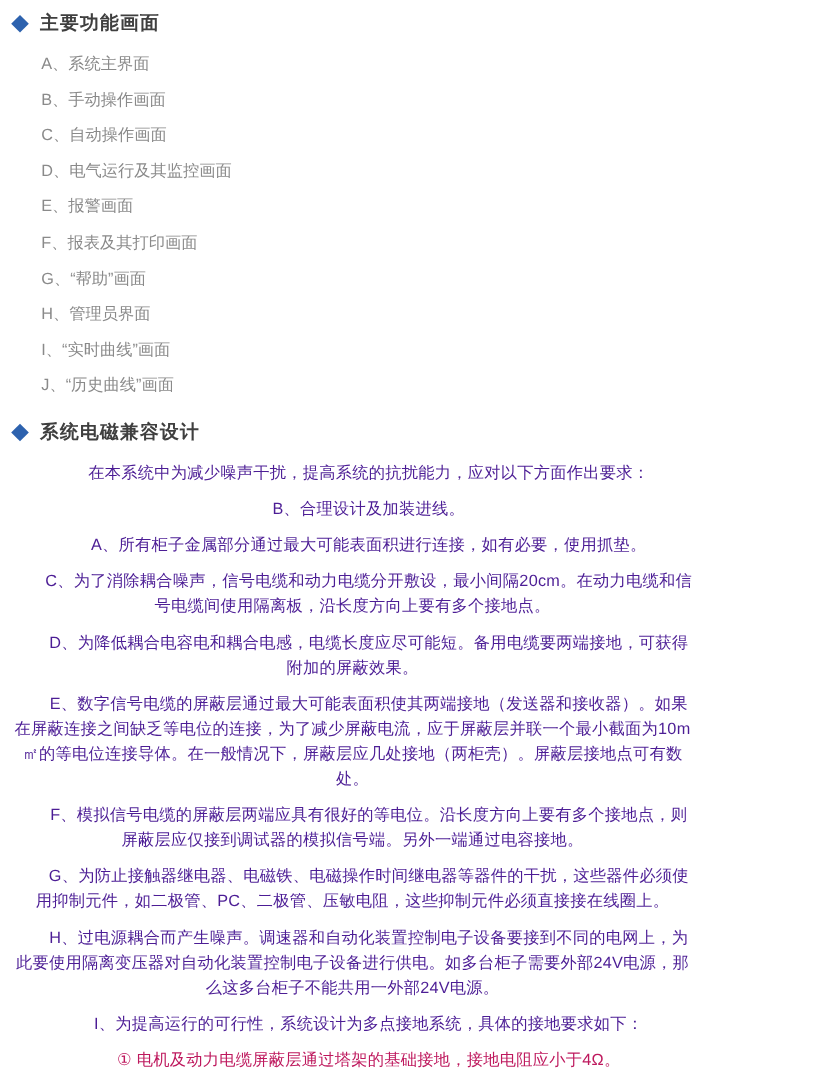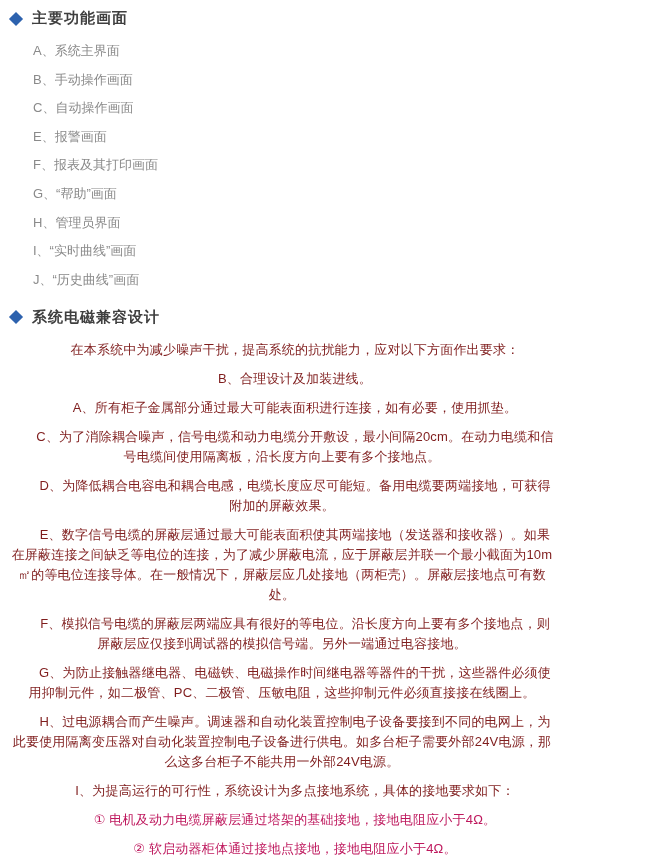--- a/index.html
+++ b/index.html
@@ -37,21 +37,21 @@
     letter-spacing: 1px;
   }
   .func-list .func-item {
     font-size: 13px;
     color: #8a8a8a;
     line-height: 20px;
     margin: 0 0 8.6px 25px;
   }
   .para {
     font-size: 13px;
-    color: #7f1d1d;
+    color: #4c1d95;
     line-height: 20px;
     margin: 0 0 9px 0;
     text-indent: 2em;
     letter-spacing: 0.2px;
   }
   .ground-item {
     font-size: 13px;
     color: #be185d;
     line-height: 20px;
     margin: 0 0 9px 0;
@@ -67,20 +67,21 @@
 
   <div class="section1">
     <div class="section-heading">
       <span class="diamond"></span>
       <span class="heading-text">主要功能画面</span>
     </div>
     <div class="func-list">
       <div class="func-item">A、系统主界面</div>
       <div class="func-item">B、手动操作画面</div>
       <div class="func-item">C、自动操作画面</div>
+      <div class="func-item">D、电气运行及其监控画面</div>
       <div class="func-item">E、报警画面</div>
       <div class="func-item">F、报表及其打印画面</div>
       <div class="func-item">G、“帮助”画面</div>
       <div class="func-item">H、管理员界面</div>
       <div class="func-item">I、“实时曲线”画面</div>
       <div class="func-item">J、“历史曲线”画面</div>
     </div>
   </div>
 
   <div class="section2">

